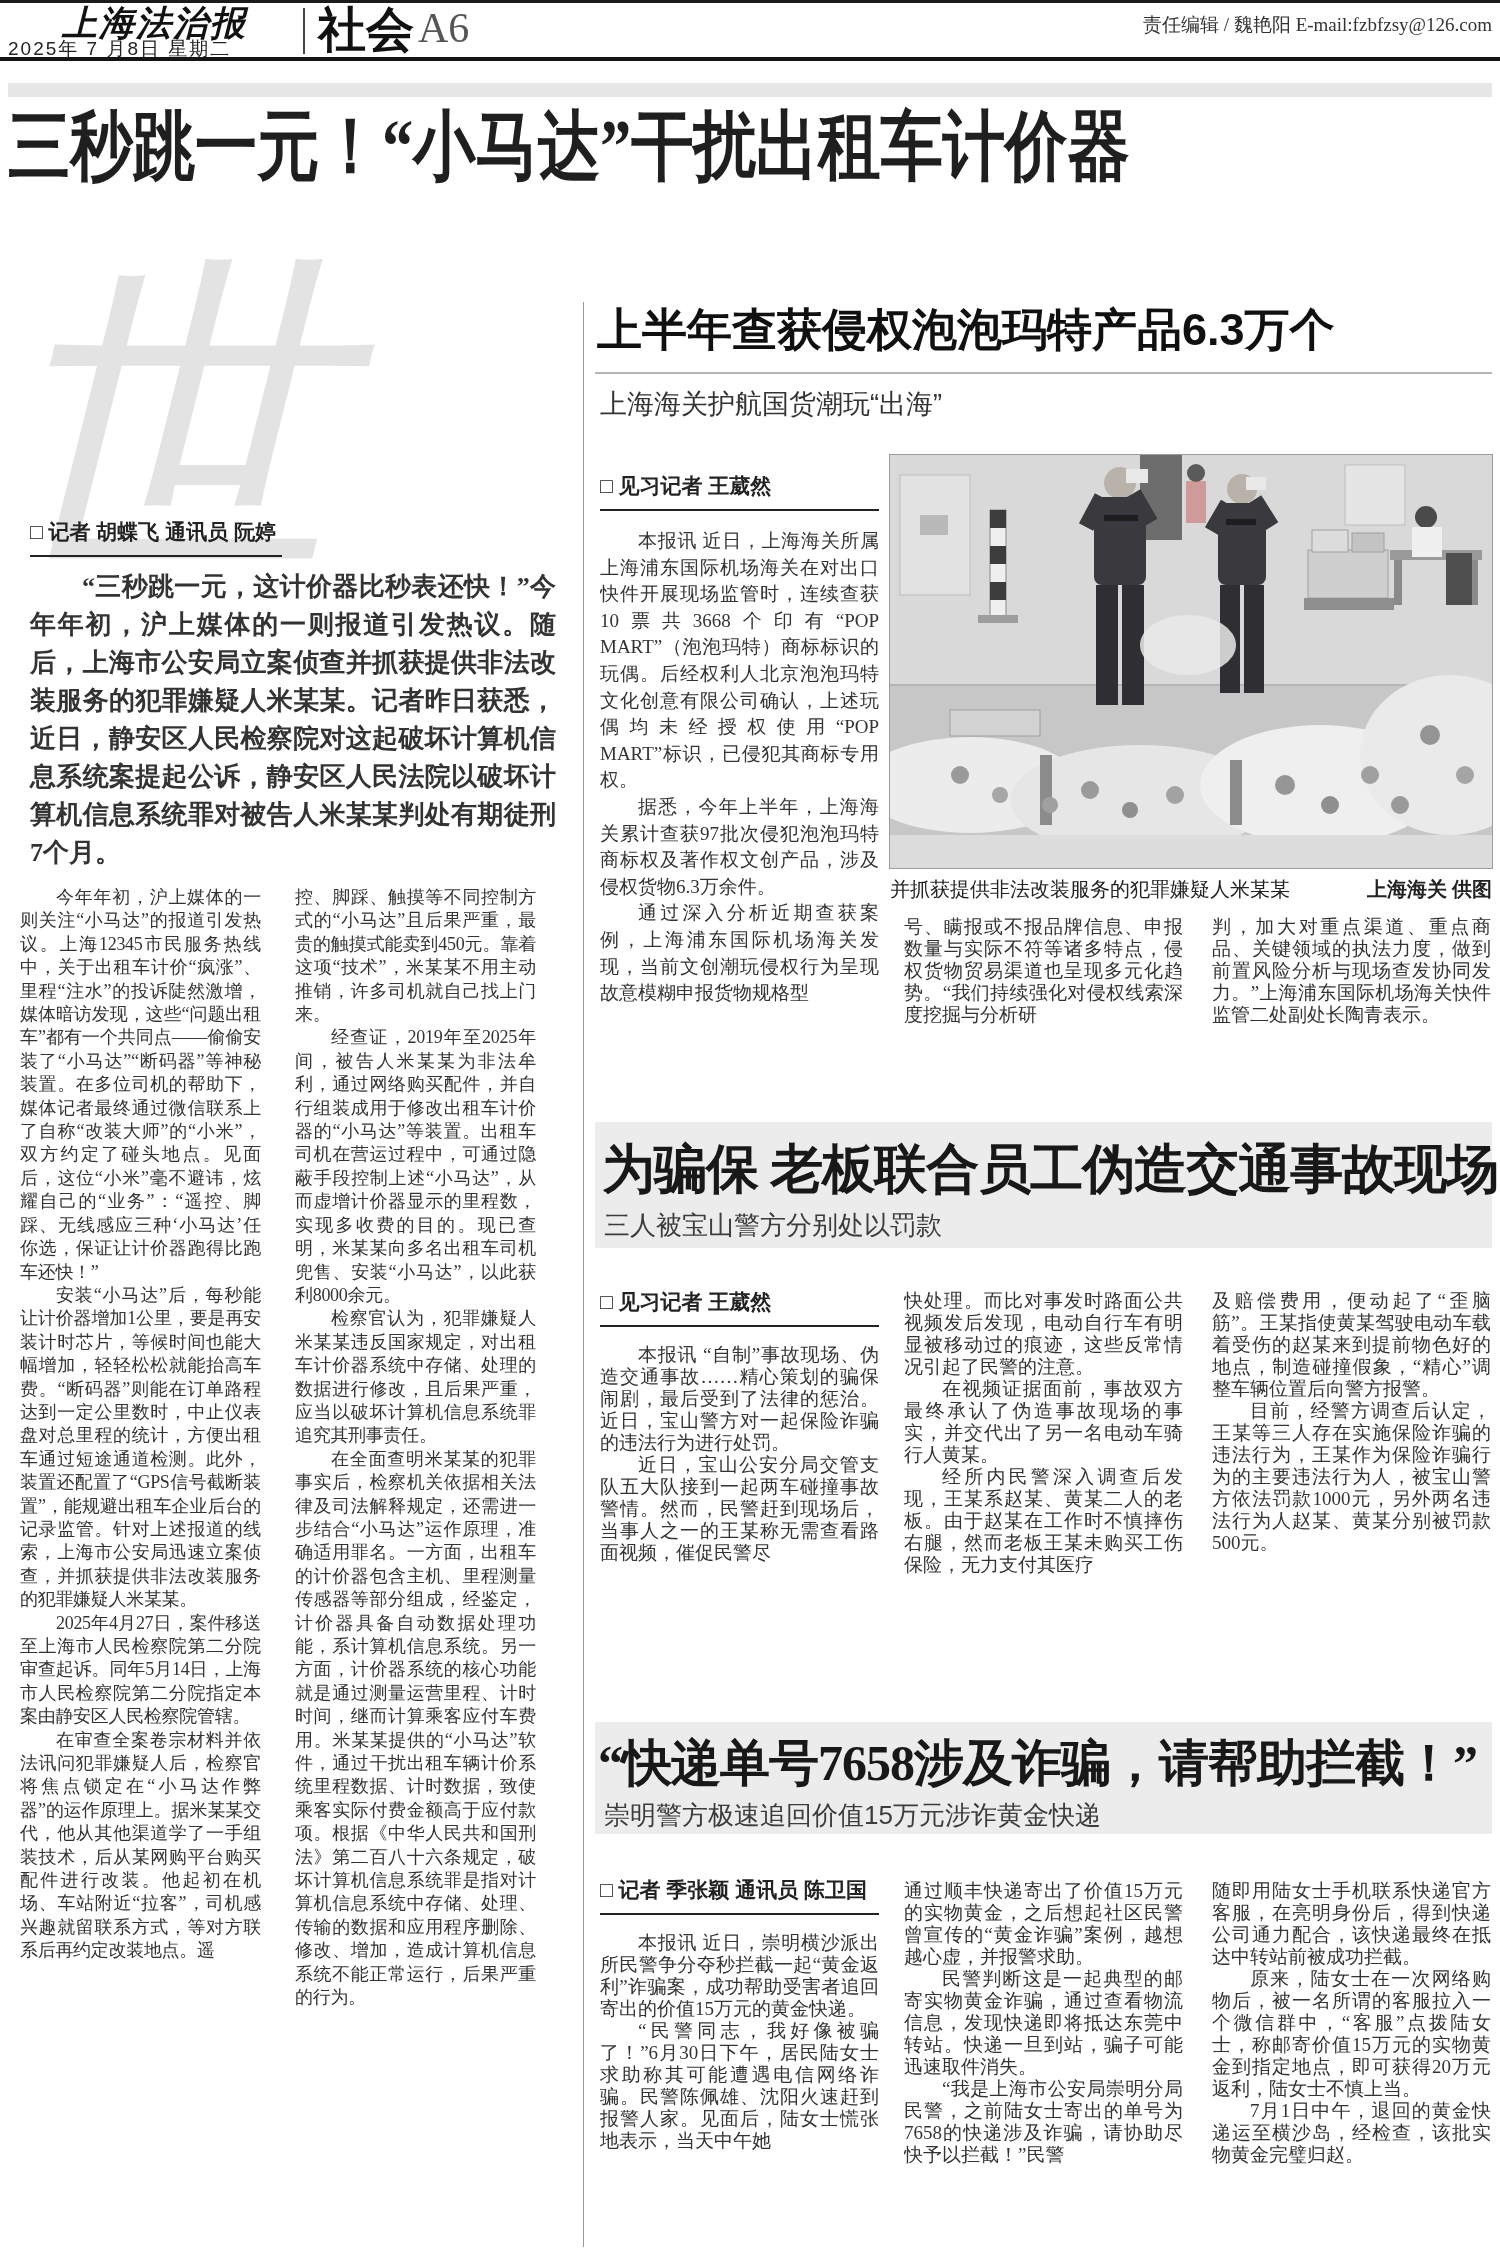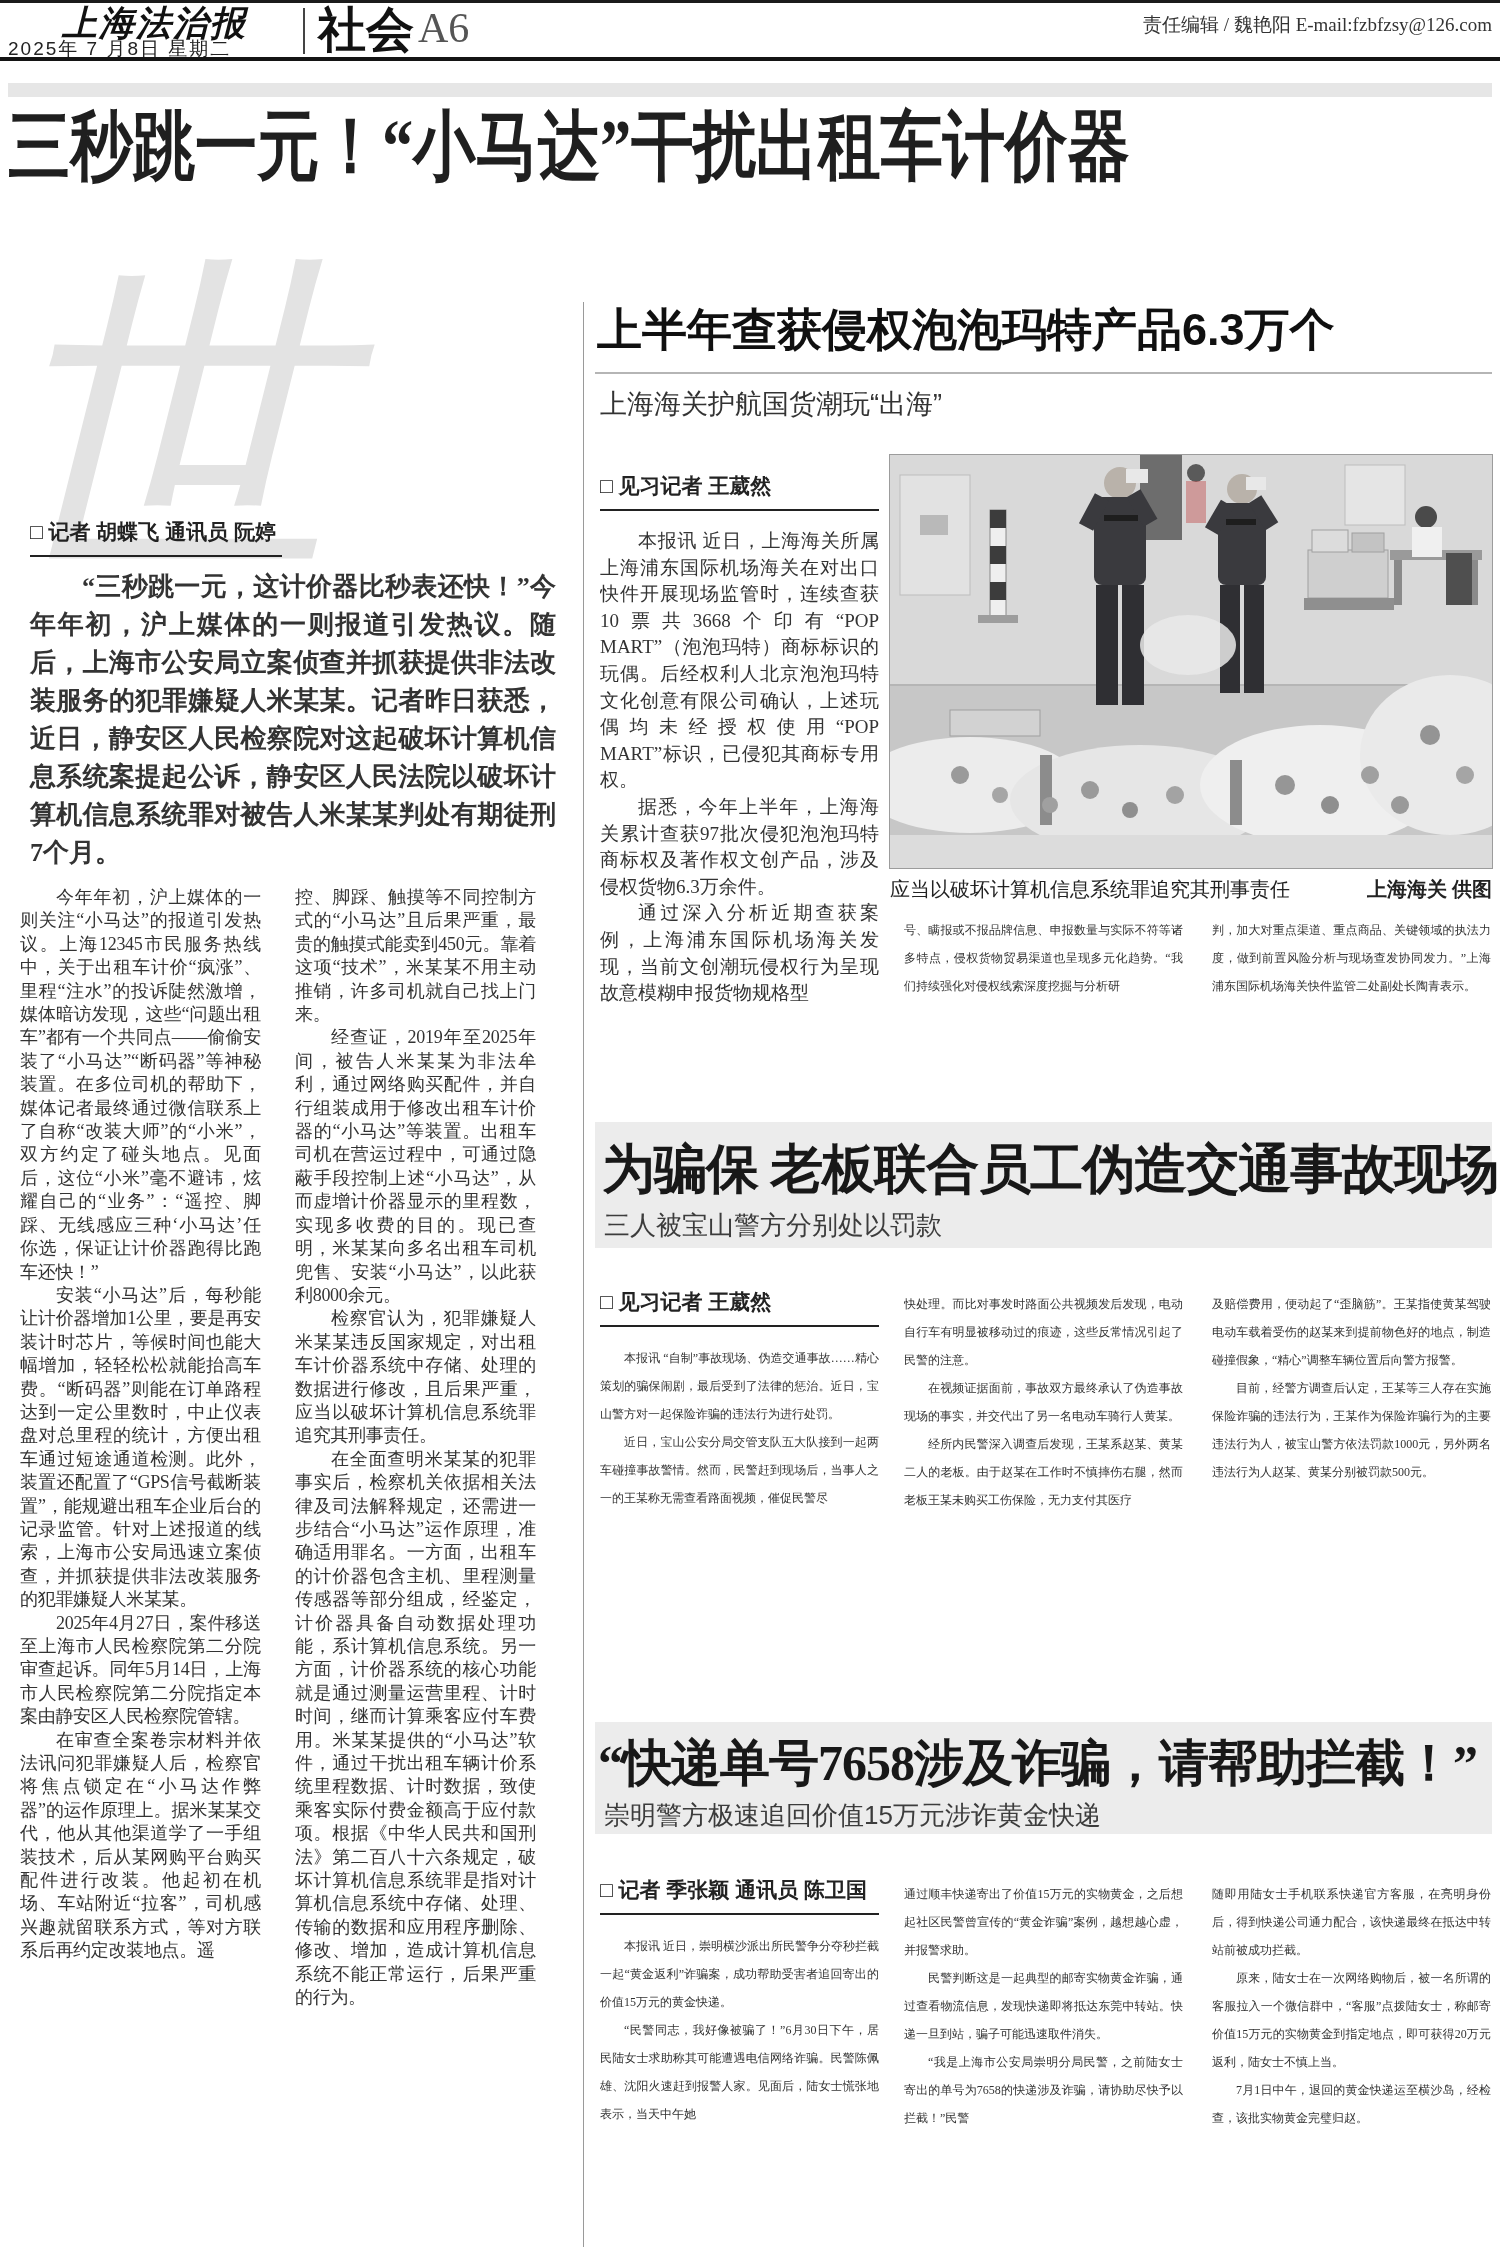--- a/index.html
+++ b/index.html
@@ -44,21 +44,21 @@
   .story-deck{font-family:"Liberation Sans",sans-serif;color:#333;}
   .thin-rule{background:#b5b5b5;}
   .band{background:#ececec;}
   .serifblack{font-family:"Liberation Serif",serif;font-weight:900;color:#181818;}
   
   .photo{left:890px;top:455px;width:602px;height:413px;outline:1px solid #9c9c9c;}
   .caption-row{left:890px;top:876px;width:602px;display:flex;justify-content:space-between;
         font-size:20px;color:#222;}
   .caption-credit{font-weight:bold;white-space:nowrap;}
   
-  .rcol{position:absolute;width:279px;font-size:12px;line-height:28px;}
+  .rcol{position:absolute;width:279px;font-size:19px;line-height:22px;}
 </style>
 </head>
 <body>
 
 <div class="page">
 
   <div class="abs top-rule"></div>
   <div class="abs logo">上海法治报</div>
   <div class="abs dateline">2025年 7 月8日 星期二</div>
   <div class="abs hdr-div"></div>
@@ -173,21 +173,21 @@
         <circle cx="395" cy="330" r="10" fill="#969696"></circle>
       <circle cx="440" cy="350" r="9" fill="#8f8f8f"></circle>
         <circle cx="480" cy="320" r="9" fill="#a0a0a0"></circle>
       <circle cx="540" cy="280" r="10" fill="#949494"></circle>
         <circle cx="575" cy="320" r="9" fill="#a5a5a5"></circle>
       <circle cx="510" cy="350" r="9" fill="#9a9a9a"></circle>
         <circle cx="160" cy="350" r="8" fill="#a0a0a0"></circle>
     </svg>
   </div>
   <div class="abs caption-row">
-    <span>应当以破坏计算机信息系统罪追究其刑事责任</span>
+    <span>并抓获提供非法改装服务的犯罪嫌疑人米某某</span>
     <span class="caption-credit">上海海关  供图</span>
   </div>
   <div class="abs bodycol rcol" style="left:904px;top:916px;height:148px;">
       <p class="cont">号、瞒报或不报品牌信息、申报数量与实际不符等诸多特点，侵权货物贸易渠道也呈现多元化趋势。“我们持续强化对侵权线索深度挖掘与分析研</p>
     </div>
   <div class="abs bodycol rcol" style="left:1212px;top:916px;height:148px;">
       <p class="cont">判，加大对重点渠道、重点商品、关键领域的执法力度，做到前置风险分析与现场查发协同发力。”上海浦东国际机场海关快件监管二处副处长陶青表示。</p>
     </div>
 
   <div class="abs band" style="left:595px;top:1122px;width:897px;height:126px;"></div>

